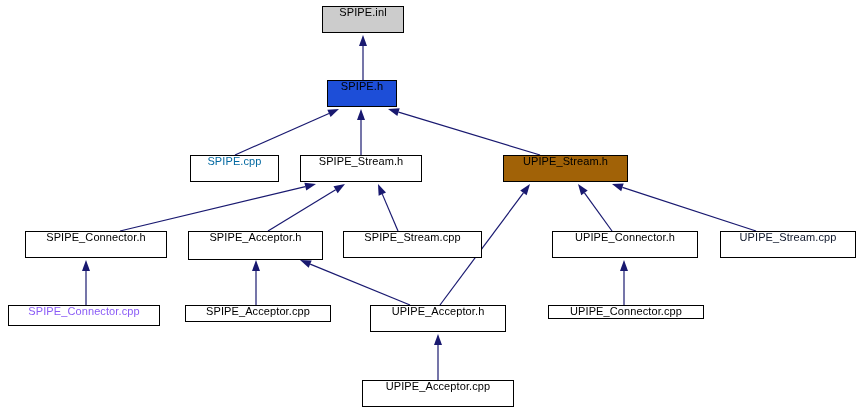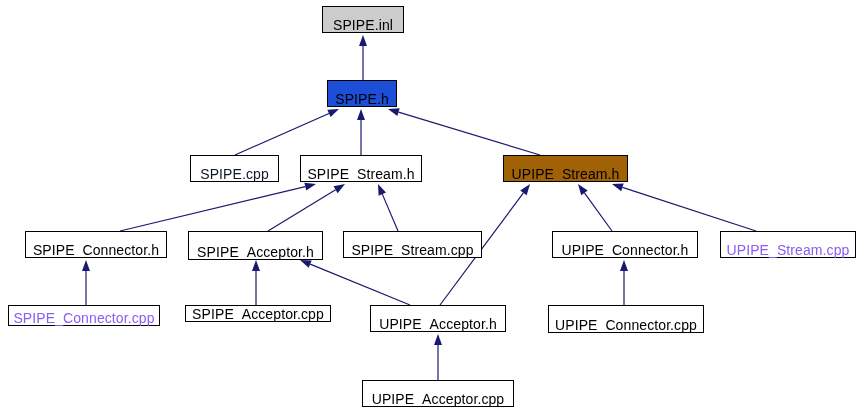--- a/index.html
+++ b/index.html
@@ -25,24 +25,24 @@
     width: 863px;
     height: 411px;
     pointer-events: none;
   }
   .node {
     position: absolute;
     box-sizing: border-box;
     border: 1px solid #000000;
     background: #ffffff;
     color: #000000;
-    font-size: 14px;
+    font-size: 11px;
     line-height: 1;
     display: flex;
-    align-items: flex-end;
+    align-items: flex-start;
     justify-content: center;
     white-space: nowrap;
     letter-spacing: 0.1px;
     z-index: 2;
   }
   .node.current {
     background: #cccccc;
     border: 1px solid #000000;
   }
 </style>
@@ -82,53 +82,53 @@
       <line x1="438" y1="380" x2="438" y2="345" stroke="#191970" stroke-width="1.2"></line>
       <polygon points="438,334 442,345 434,345" fill="#191970"></polygon>
     </svg>
   <div id="node-layer">
       <div class="node current" style="left: 322px; top: 6px; width: 82px; height: 27px; border-color: rgb(0, 0, 0); background: rgb(204, 204, 204); color: rgb(0, 0, 0);">
         <span>SPIPE.inl</span>
       </div>
       <div class="node" style="left: 327px; top: 80px; width: 70px; height: 27px; border-color: rgb(0, 0, 0); background: #1d4ed8; color: rgb(0, 0, 0);">
         <span>SPIPE.h</span>
       </div>
-      <div class="node" style="left: 190px; top: 155px; width: 89px; height: 27px; border-color: rgb(0, 0, 0); background: rgb(255, 255, 255); color: #0f172a;">
+      <div class="node" style="left: 190px; top: 155px; width: 89px; height: 27px; border-color: rgb(0, 0, 0); background: rgb(255, 255, 255); color: #0369a1;">
         <span>SPIPE.cpp</span>
       </div>
       <div class="node" style="left: 300px; top: 155px; width: 122px; height: 27px; border-color: rgb(0, 0, 0); background: rgb(255, 255, 255); color: rgb(0, 0, 0);">
         <span>SPIPE_Stream.h</span>
       </div>
       <div class="node" style="left: 503px; top: 155px; width: 125px; height: 27px; border-color: rgb(0, 0, 0); background: #a16207; color: rgb(0, 0, 0);">
         <span>UPIPE_Stream.h</span>
       </div>
       <div class="node" style="left: 17px; top: 231px; width: 142px; height: 27px; border-color: rgb(0, 0, 0); background: rgb(255, 255, 255); color: rgb(0, 0, 0); margin-left: 8px;">
         <span>SPIPE_Connector.h</span>
       </div>
       <div class="node" style="left: 188px; top: 231px; width: 135px; height: 29px; border-color: rgb(0, 0, 0); background: rgb(255, 255, 255); color: rgb(0, 0, 0);">
         <span>SPIPE_Acceptor.h</span>
       </div>
       <div class="node" style="left: 343px; top: 231px; width: 139px; height: 27px; border-color: rgb(0, 0, 0); background: rgb(255, 255, 255); color: rgb(0, 0, 0);">
         <span>SPIPE_Stream.cpp</span>
       </div>
       <div class="node" style="left: 552px; top: 231px; width: 146px; height: 27px; border-color: rgb(0, 0, 0); background: rgb(255, 255, 255); color: rgb(0, 0, 0);">
         <span>UPIPE_Connector.h</span>
       </div>
-      <div class="node" style="left: 720px; top: 231px; width: 136px; height: 27px; border-color: rgb(0, 0, 0); background: rgb(255, 255, 255); color: #8b5cf6;">
+      <div class="node" style="left: 720px; top: 231px; width: 136px; height: 27px; border-color: rgb(0, 0, 0); background: rgb(255, 255, 255); color: #0f172a;">
         <span>UPIPE_Stream.cpp</span>
       </div>
       <div class="node" style="left: 8px; top: 305px; width: 152px; height: 21px; border-color: rgb(0, 0, 0); background: rgb(255, 255, 255); color: #8b5cf6;">
         <span>SPIPE_Connector.cpp</span>
       </div>
       <div class="node" style="left: 185px; top: 305px; width: 146px; height: 17px; border-color: rgb(0, 0, 0); background: rgb(255, 255, 255); color: rgb(0, 0, 0);">
         <span>SPIPE_Acceptor.cpp</span>
       </div>
       <div class="node" style="left: 370px; top: 305px; width: 136px; height: 27px; border-color: rgb(0, 0, 0); background: rgb(255, 255, 255); color: rgb(0, 0, 0);">
         <span>UPIPE_Acceptor.h</span>
       </div>
-      <div class="node" style="left: 548px; top: 305px; width: 156px; height: 28px; border-color: rgb(0, 0, 0); background: rgb(255, 255, 255); color: rgb(0, 0, 0);">
+      <div class="node" style="left: 548px; top: 305px; width: 156px; height: 14px; border-color: rgb(0, 0, 0); background: rgb(255, 255, 255); color: rgb(0, 0, 0);">
         <span>UPIPE_Connector.cpp</span>
       </div>
       <div class="node" style="left: 362px; top: 380px; width: 152px; height: 27px; border-color: rgb(0, 0, 0); background: rgb(255, 255, 255); color: rgb(0, 0, 0);">
         <span>UPIPE_Acceptor.cpp</span>
       </div>
     </div>
 </div>
 
 </body></html>

